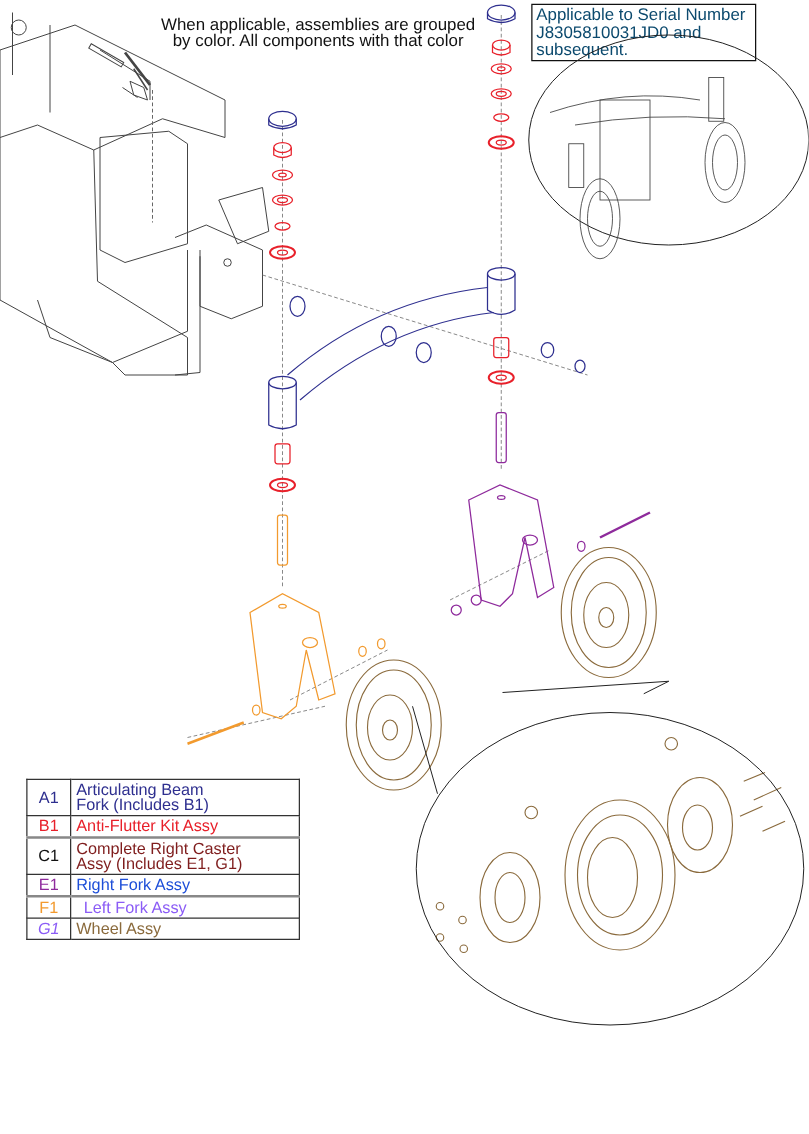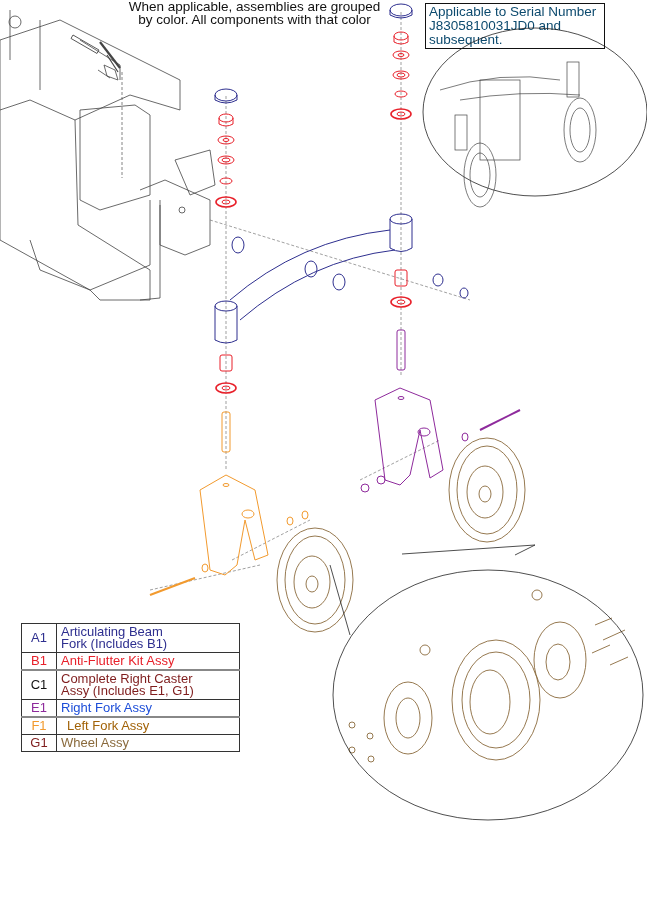--- a/index.html
+++ b/index.html
@@ -1,17 +1,17 @@
 <!DOCTYPE html>
 <html><head>
 <meta charset="utf-8">
 <style>
   html, body { margin:0; padding:0; background:#ffffff; }
   body { width:647px; height:907px; position:relative; overflow:hidden; font-family:"Liberation Sans", sans-serif; }
-  .note { position:absolute; left:92px; top:0; width:325px; text-align:center; font-size:13.5px; line-height:13px; color:#111; }
+  .note { position:absolute; left:92px; top:13px; width:325px; text-align:center; font-size:13.5px; line-height:13px; color:#111; }
   .serial { position:absolute; left:425px; top:3px; width:180px; border:1.3px solid #111; padding:1px 3px; font-size:13.5px; line-height:14px; color:#0c4a6e; box-sizing:border-box; }
   svg.diagram { position:absolute; left:0; top:0; }
   table.legend { position:absolute; left:21px; top:623px; border-collapse:collapse; font-size:13px; line-height:12px; width:219px; }
   table.legend td { border:1px solid #333; padding:2px 4px; vertical-align:middle; }
   table.legend td.code { width:26px; text-align:center; }
   table.legend tr.sep td { border-top:2px solid #888; }
 </style>
 </head>
 <body>
 
@@ -192,24 +192,24 @@
         </td>
       </tr>
       <tr>
         <td class="code" style="color: rgb(142, 42, 156);">E1</td>
         <td style="color: #1d4ed8;">
           <div>Right Fork Assy</div>
         </td>
       </tr>
       <tr class="sep">
         <td class="code" style="color: rgb(242, 154, 46);">F1</td>
-        <td style="color: #a16207; padding-left: 10px;">
+        <td style="color: #8b5cf6; padding-left: 10px;">
           <div>Left Fork Assy</div>
         </td>
       </tr>
       <tr>
-        <td class="code" style="color: #7f1d1d;">G1</td>
+        <td class="code" style="color: #8b5cf6; font-style: italic;">G1</td>
         <td style="color: rgb(138, 106, 60); margin-top: 25px;">
           <div>Wheel Assy</div>
         </td>
       </tr>
     </tbody>
 </table>
 
 </body></html>

